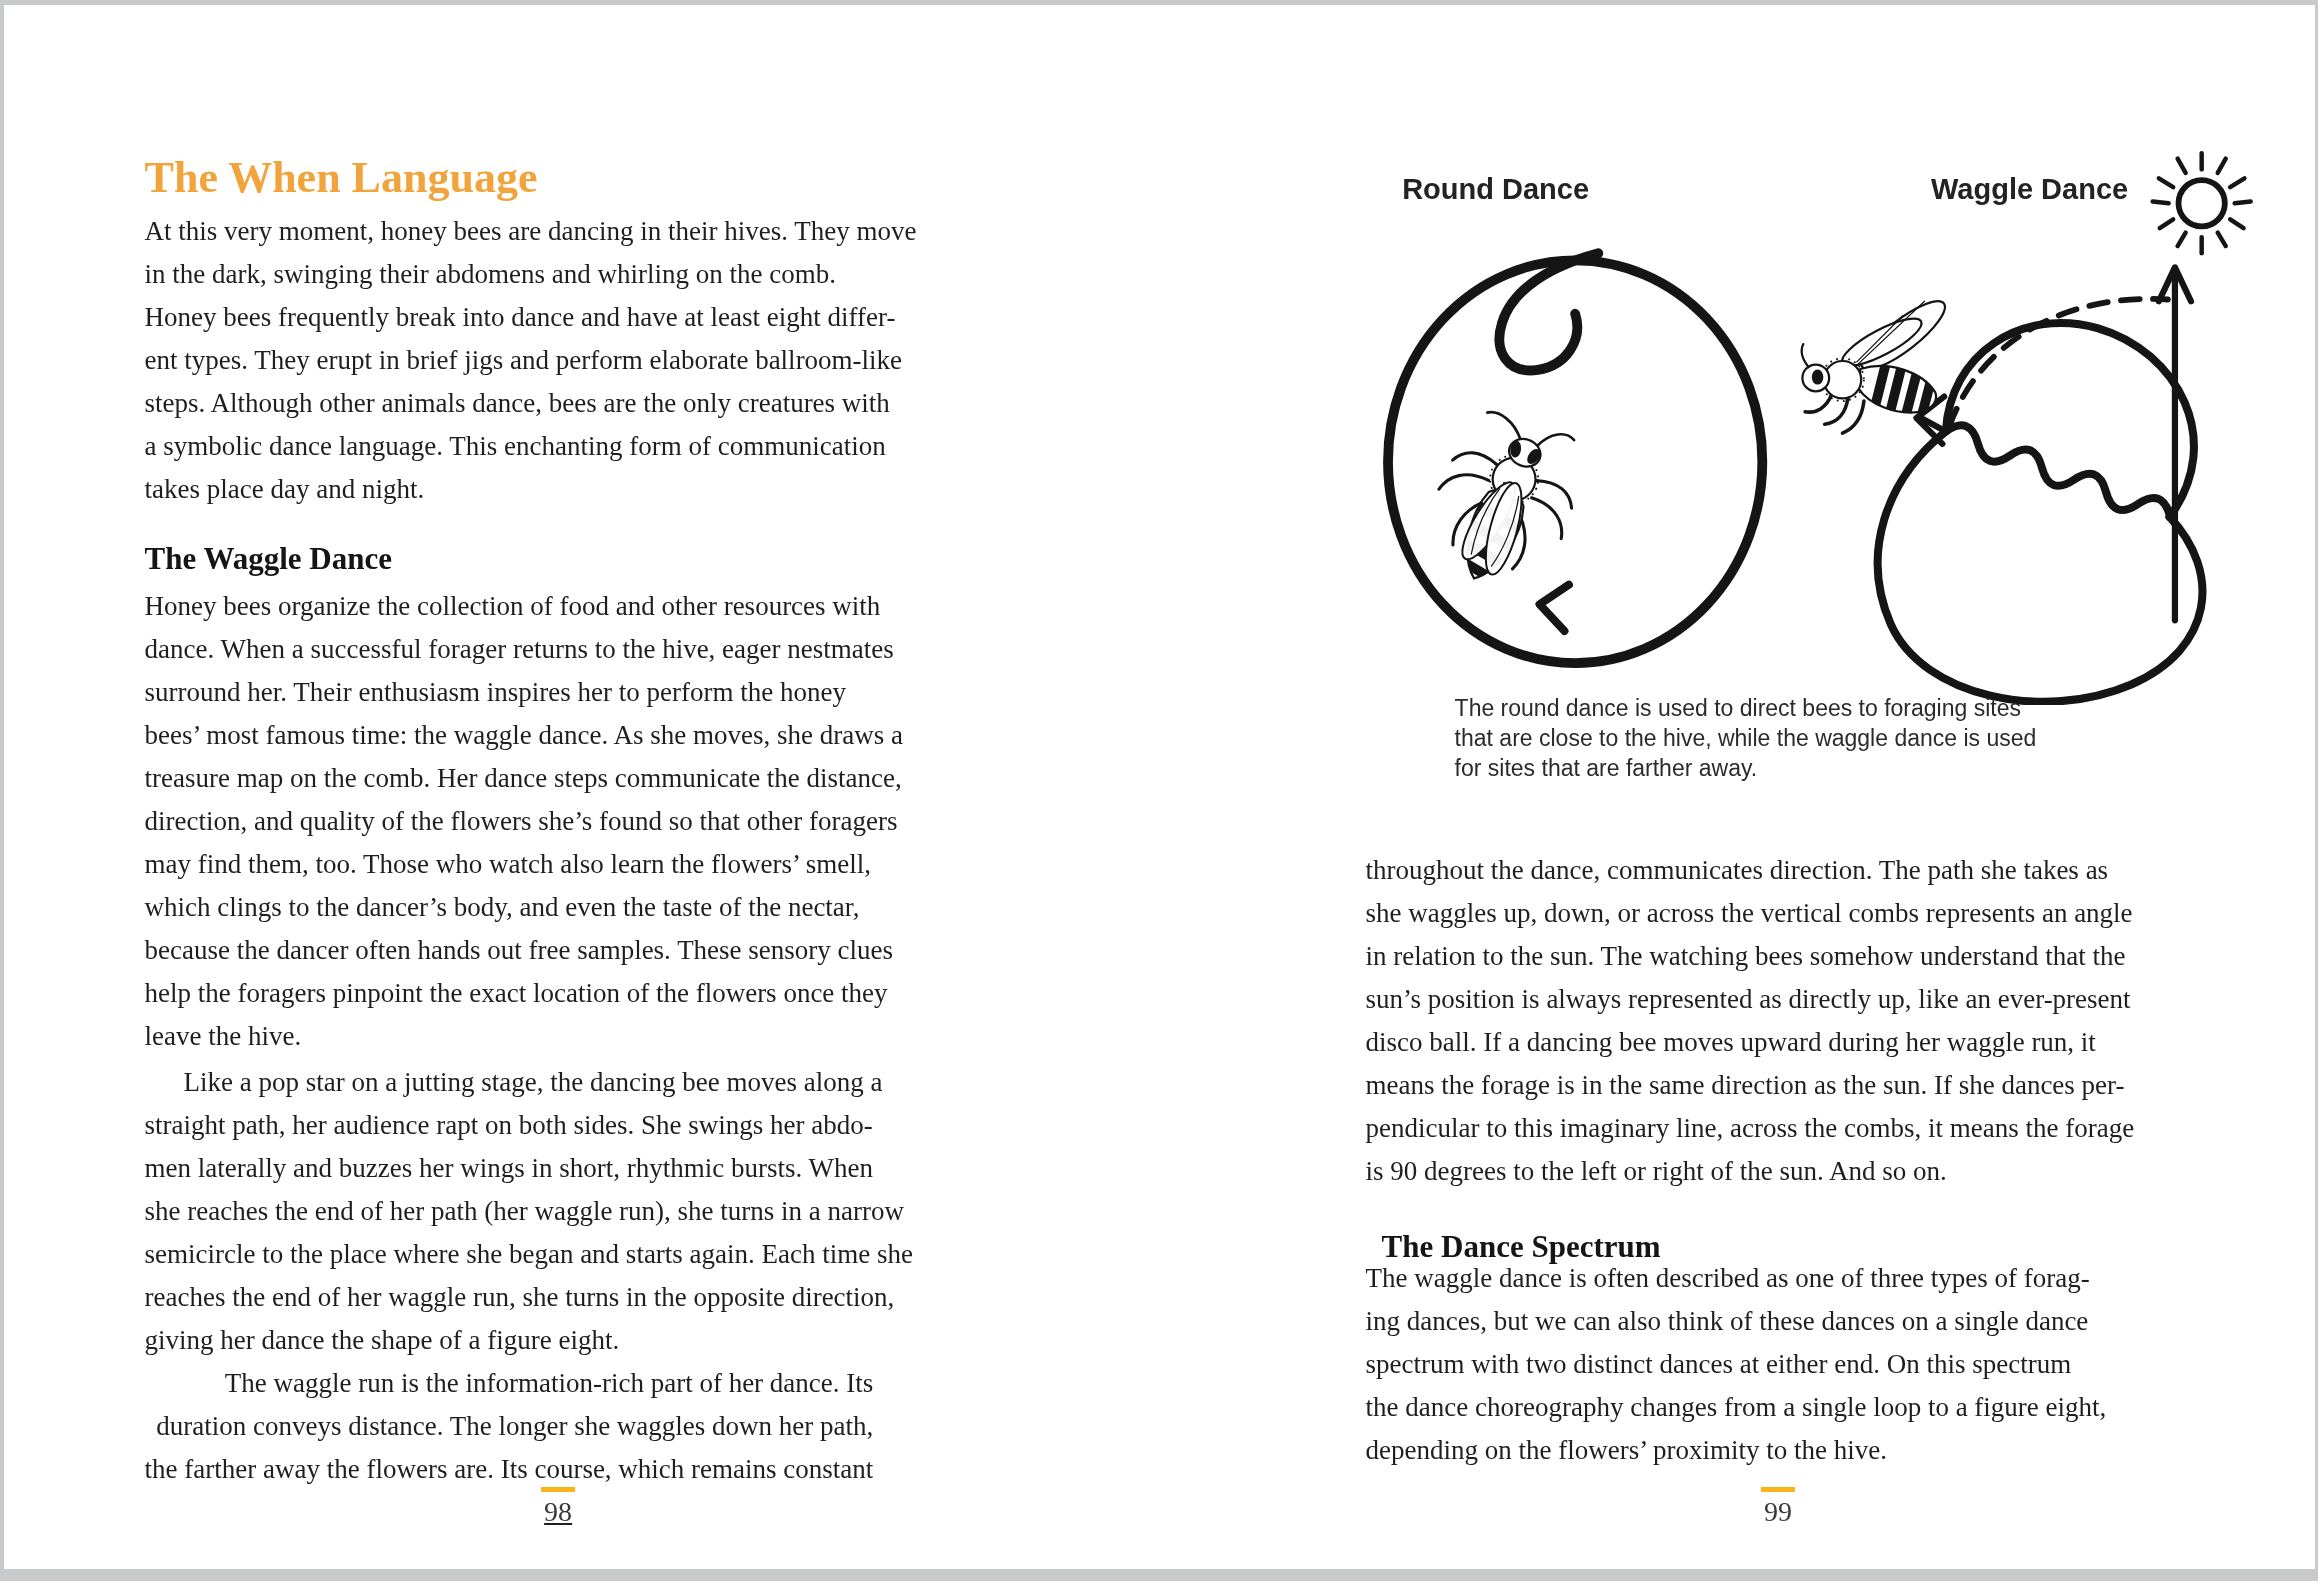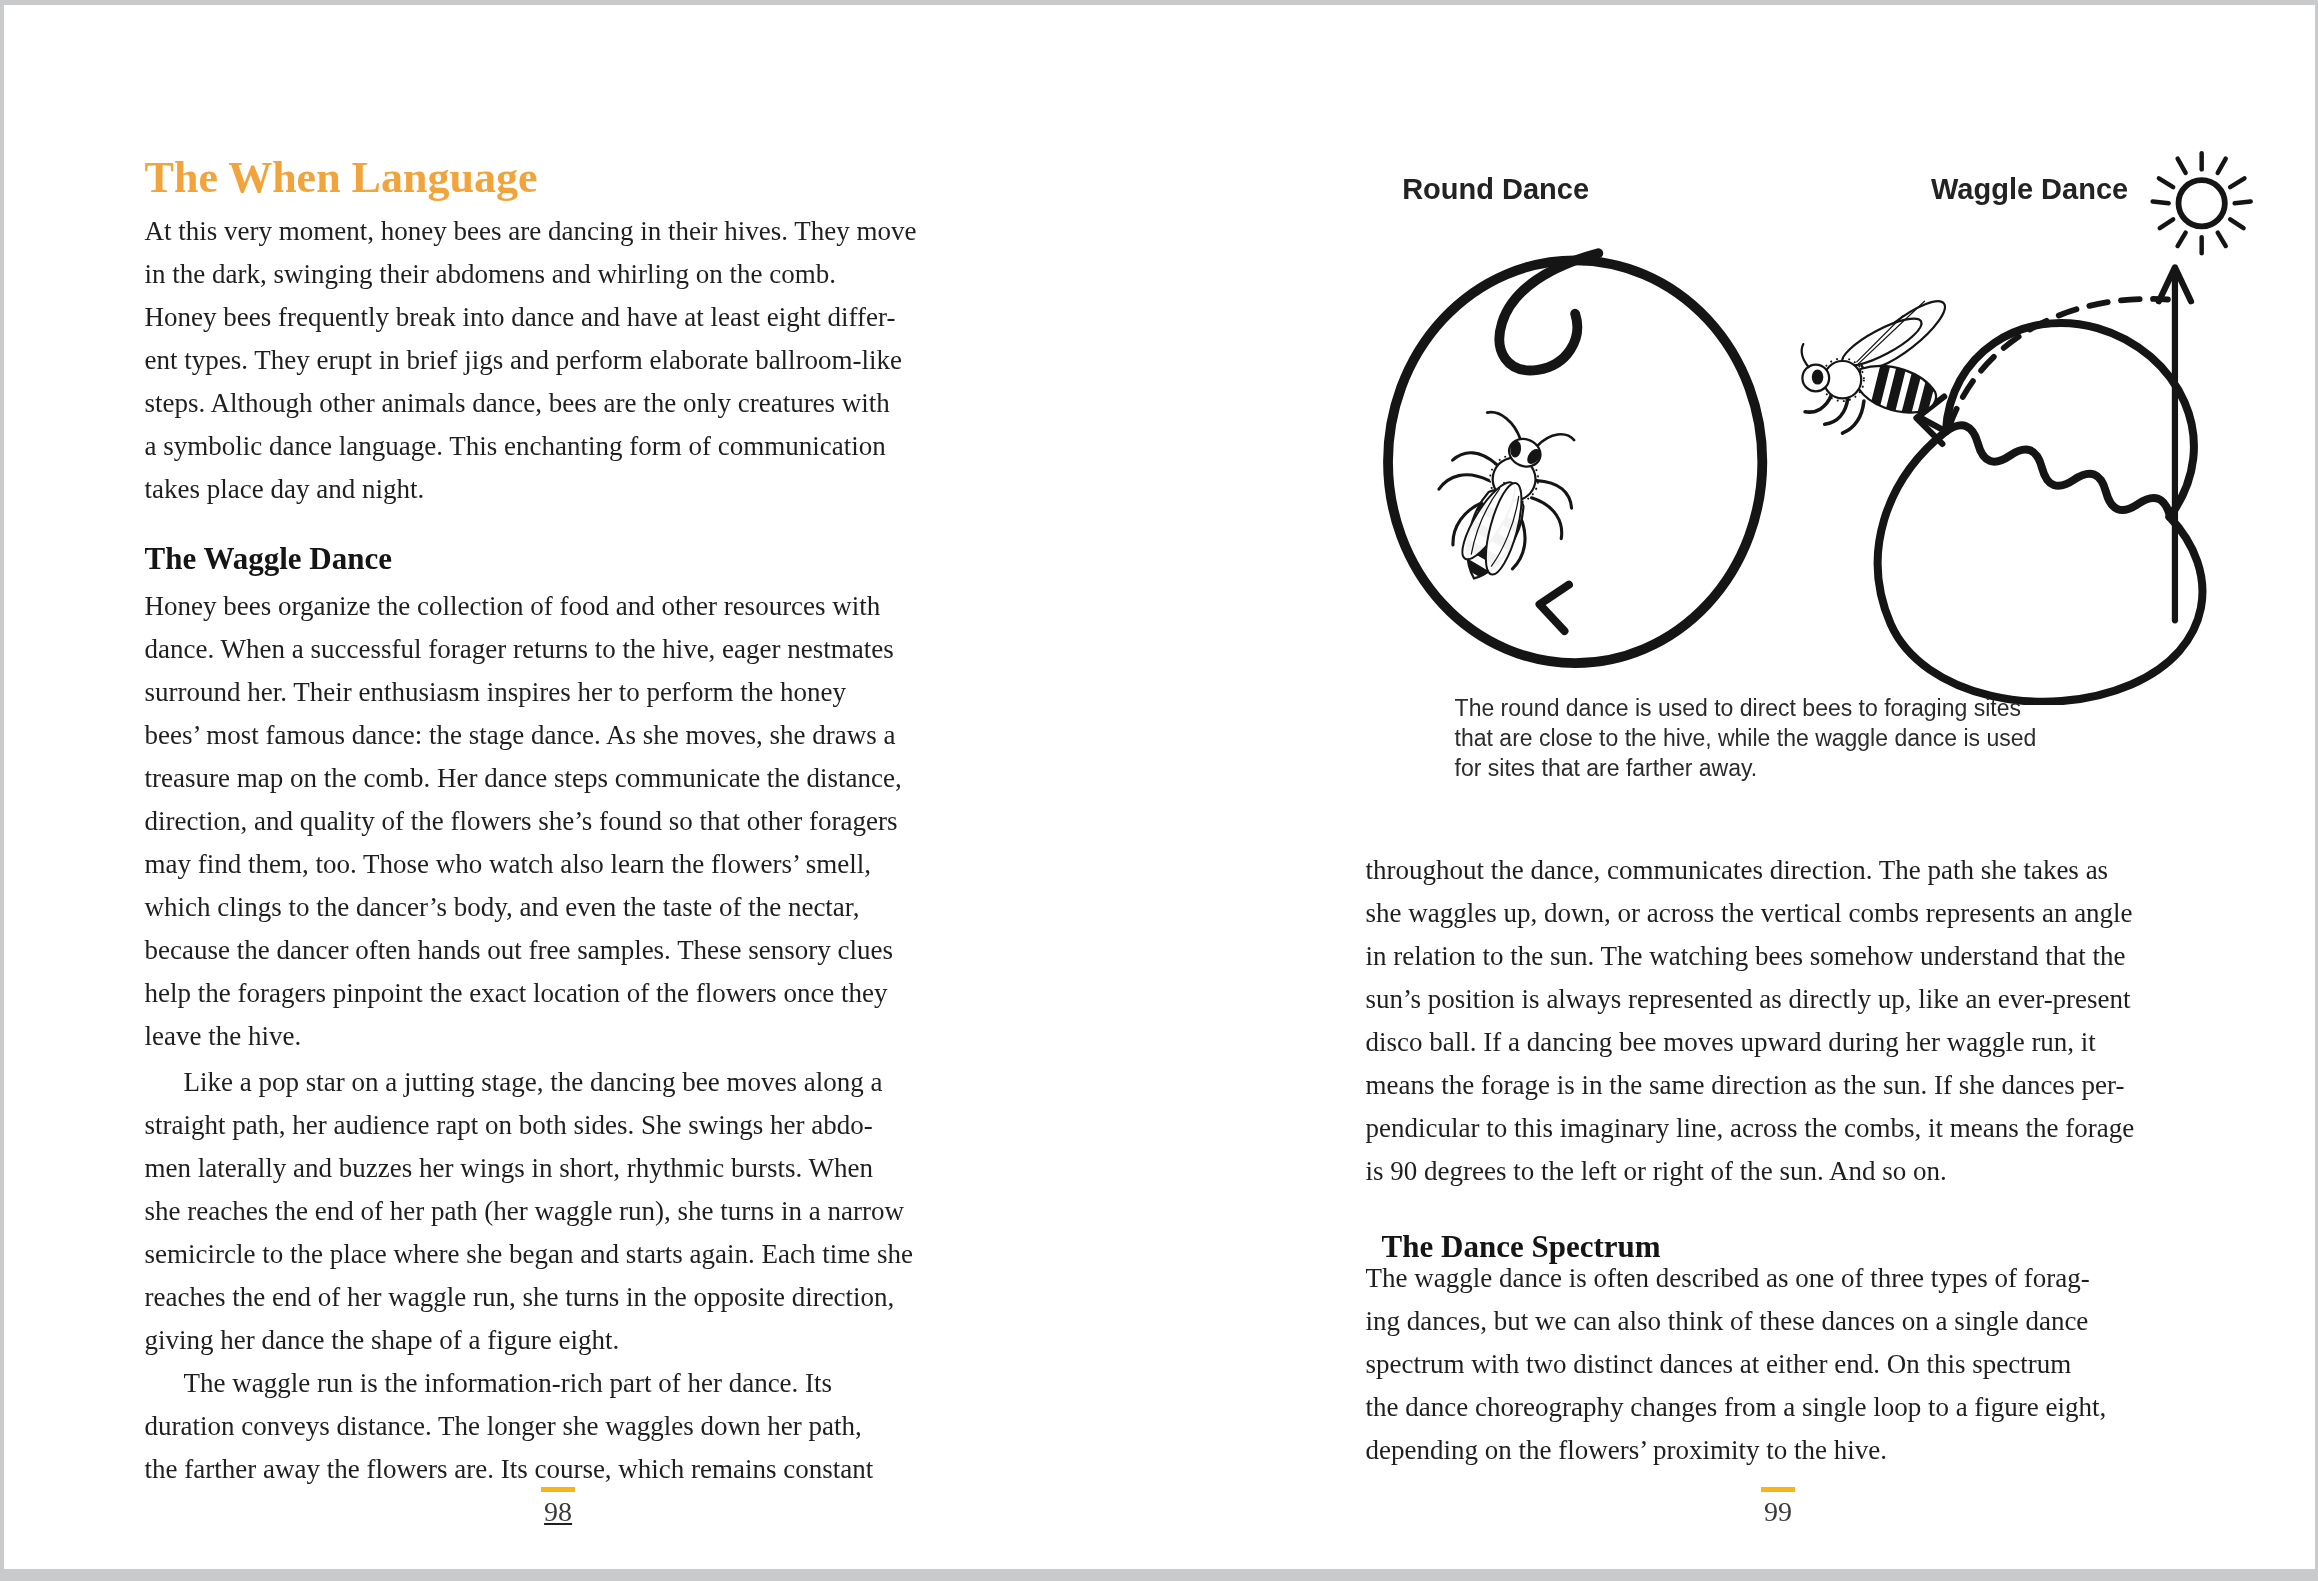--- a/index.html
+++ b/index.html
@@ -62,41 +62,41 @@
       <span class="line">a symbolic dance language. This enchanting form of communication</span>
       <span class="line">takes place day and night.</span>
     </div>
 
   <h2 class="abs section-heading" style="left:141px;top:535px;margin:0;">The Waggle Dance</h2>
 
   <div class="abs para" style="left:141px;top:580px;">
       <span class="line">Honey bees organize the collection of food and other resources with</span>
       <span class="line">dance. When a successful forager returns to the hive, eager nestmates</span>
       <span class="line">surround her. Their enthusiasm inspires her to perform the honey</span>
-      <span class="line">bees’ most famous dance: the stage dance. As she moves, she draws a</span>
+      <span class="line">bees’ most famous time: the waggle dance. As she moves, she draws a</span>
       <span class="line">treasure map on the comb. Her dance steps communicate the distance,</span>
       <span class="line">direction, and quality of the flowers she’s found so that other foragers</span>
       <span class="line">may find them, too. Those who watch also learn the flowers’ smell,</span>
       <span class="line">which clings to the dancer’s body, and even the taste of the nectar,</span>
       <span class="line">because the dancer often hands out free samples. These sensory clues</span>
       <span class="line">help the foragers pinpoint the exact location of the flowers once they</span>
       <span class="line">leave the hive.</span>
     </div>
 
   <div class="abs para indent" style="left:141px;top:1056px;">
       <span class="line">Like a pop star on a jutting stage, the dancing bee moves along a</span>
       <span class="line">straight path, her audience rapt on both sides. She swings her abdo-</span>
       <span class="line">men laterally and buzzes her wings in short, rhythmic bursts. When</span>
       <span class="line">she reaches the end of her path (her waggle run), she turns in a narrow</span>
       <span class="line">semicircle to the place where she began and starts again. Each time she</span>
       <span class="line">reaches the end of her waggle run, she turns in the opposite direction,</span>
       <span class="line">giving her dance the shape of a figure eight.</span>
     </div>
 
-  <div class="abs para indent" style="left:141px;top:1357px;">
+  <div class="abs para indent" style="left:141px;top:1357px;text-align:right;">
       <span class="line">The waggle run is the information-rich part of her dance. Its</span>
       <span class="line">duration conveys distance. The longer she waggles down her path,</span>
       <span class="line">the farther away the flowers are. Its course, which remains constant</span>
     </div>
 
   <div class="abs pagefoot" style="left:499px;top:1482px;text-decoration:underline;">
     <div class="rule" style="background:#F8B515;"></div>
     <div class="num">98</div>
   </div>
 

